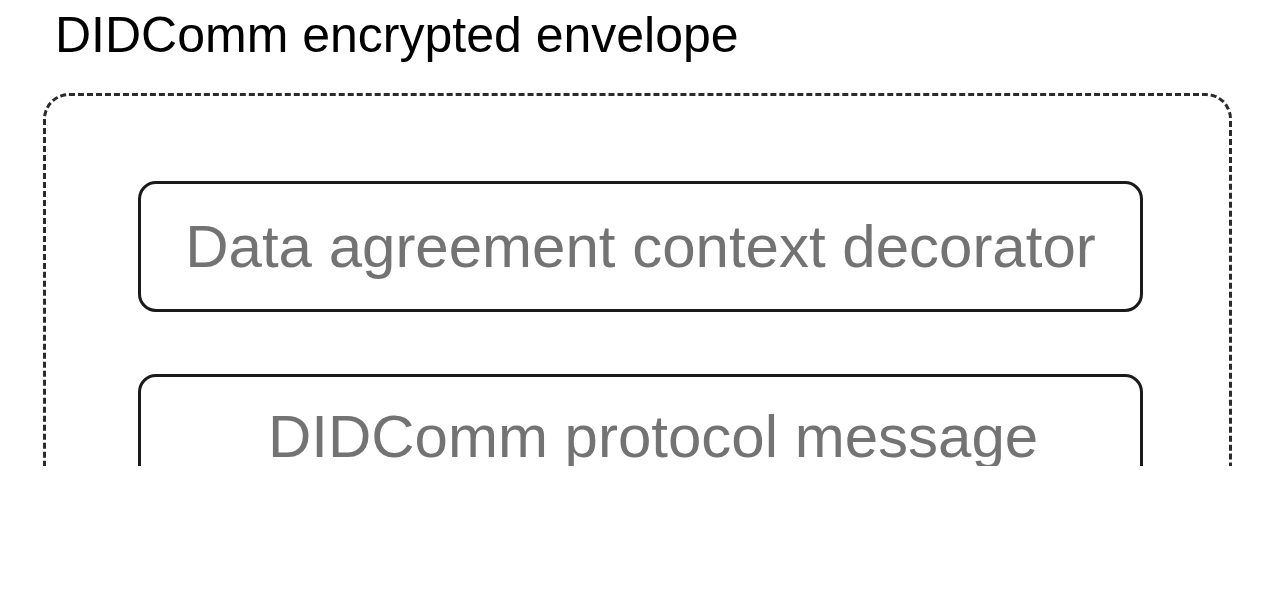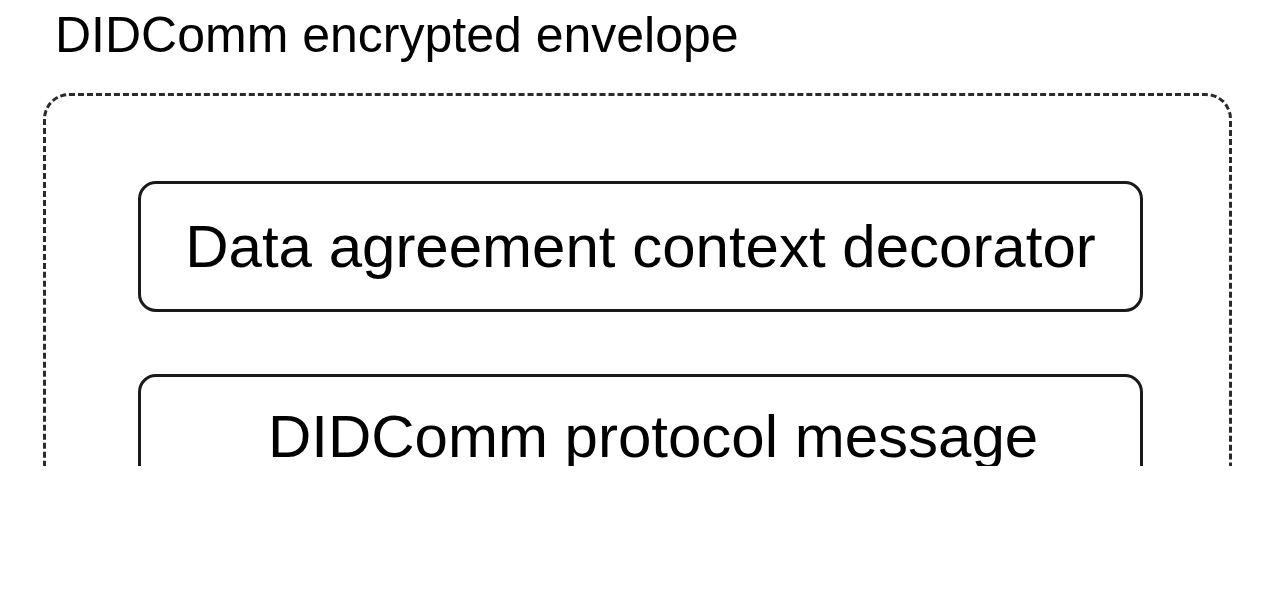--- a/index.html
+++ b/index.html
@@ -41,21 +41,21 @@
     left: 138px;
     width: 1005px;
     border: 3px solid #1a1a1a;
     border-radius: 18px;
     box-sizing: border-box;
     background: #ffffff;
     display: flex;
     align-items: center;
     justify-content: center;
     font-size: 60px;
-    color: #000000;
+    color: #737373;
     white-space: nowrap;
   }
   .inner-box.box-top {
     top: 181px;
     height: 131px;
   }
   .inner-box.box-bottom {
     top: 374px;
     height: 124px;
     padding-left: 25px;

